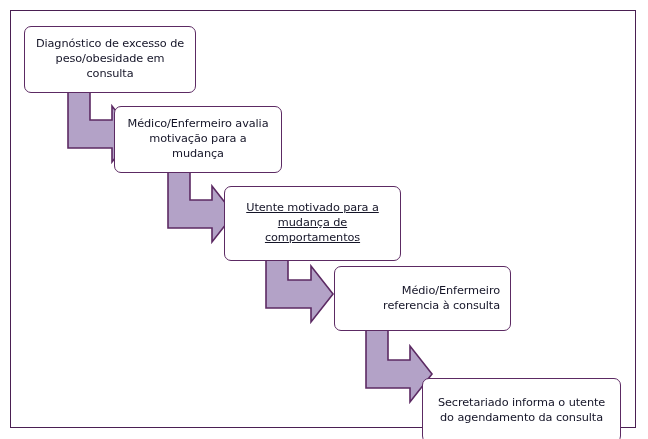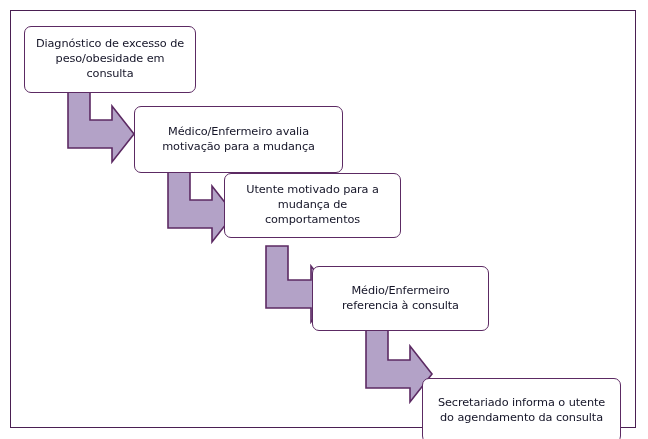--- a/index.html
+++ b/index.html
@@ -75,29 +75,29 @@
 
     <path d="M 266,246 L 288,246 L 288,280 L 311,280 L 311,266 L 333,294 L 311,322 L 311,308 L 266,308 Z" fill="#b3a2c7" stroke="#5c2a63" stroke-width="1.6" stroke-linejoin="miter"></path>
 
     <path d="M 366,326 L 388,326 L 388,360 L 410,360 L 410,346 L 432,374 L 410,402 L 410,388 L 366,388 Z" fill="#b3a2c7" stroke="#5c2a63" stroke-width="1.6" stroke-linejoin="miter"></path>
   </svg>
 
   <div class="flow-box" style="left:24px; top:26px; width:172px; height:67px;">
     <span class="box-text">Diagnóstico de excesso de peso/obesidade em consulta</span>
   </div>
 
-  <div class="flow-box" style="left:134px; top:106px; width:209px; height:67px;">
+  <div class="flow-box" style="left:114px; top:106px; width:168px; height:67px;">
     <span class="box-text">Médico/Enfermeiro avalia motivação para a mudança</span>
   </div>
 
-  <div class="flow-box" style="left:224px; top:173px; width:177px; height:65px;">
+  <div class="flow-box" style="left:224px; top:186px; width:177px; height:75px;text-decoration:underline;">
     <span class="box-text">Utente motivado para a mudança de comportamentos</span>
   </div>
 
-  <div class="flow-box" style="left:312px; top:266px; width:177px; height:65px;">
+  <div class="flow-box" style="left:334px; top:266px; width:177px; height:65px;text-align:right;">
     <span class="box-text">Médio/Enfermeiro referencia à consulta</span>
   </div>
 
   <div class="flow-box" style="left:422px; top:346px; width:199px; height:65px;margin-top:32px;">
     <span class="box-text">Secretariado informa o utente do agendamento da consulta</span>
   </div>
 
 </div>
 
 </body></html>

